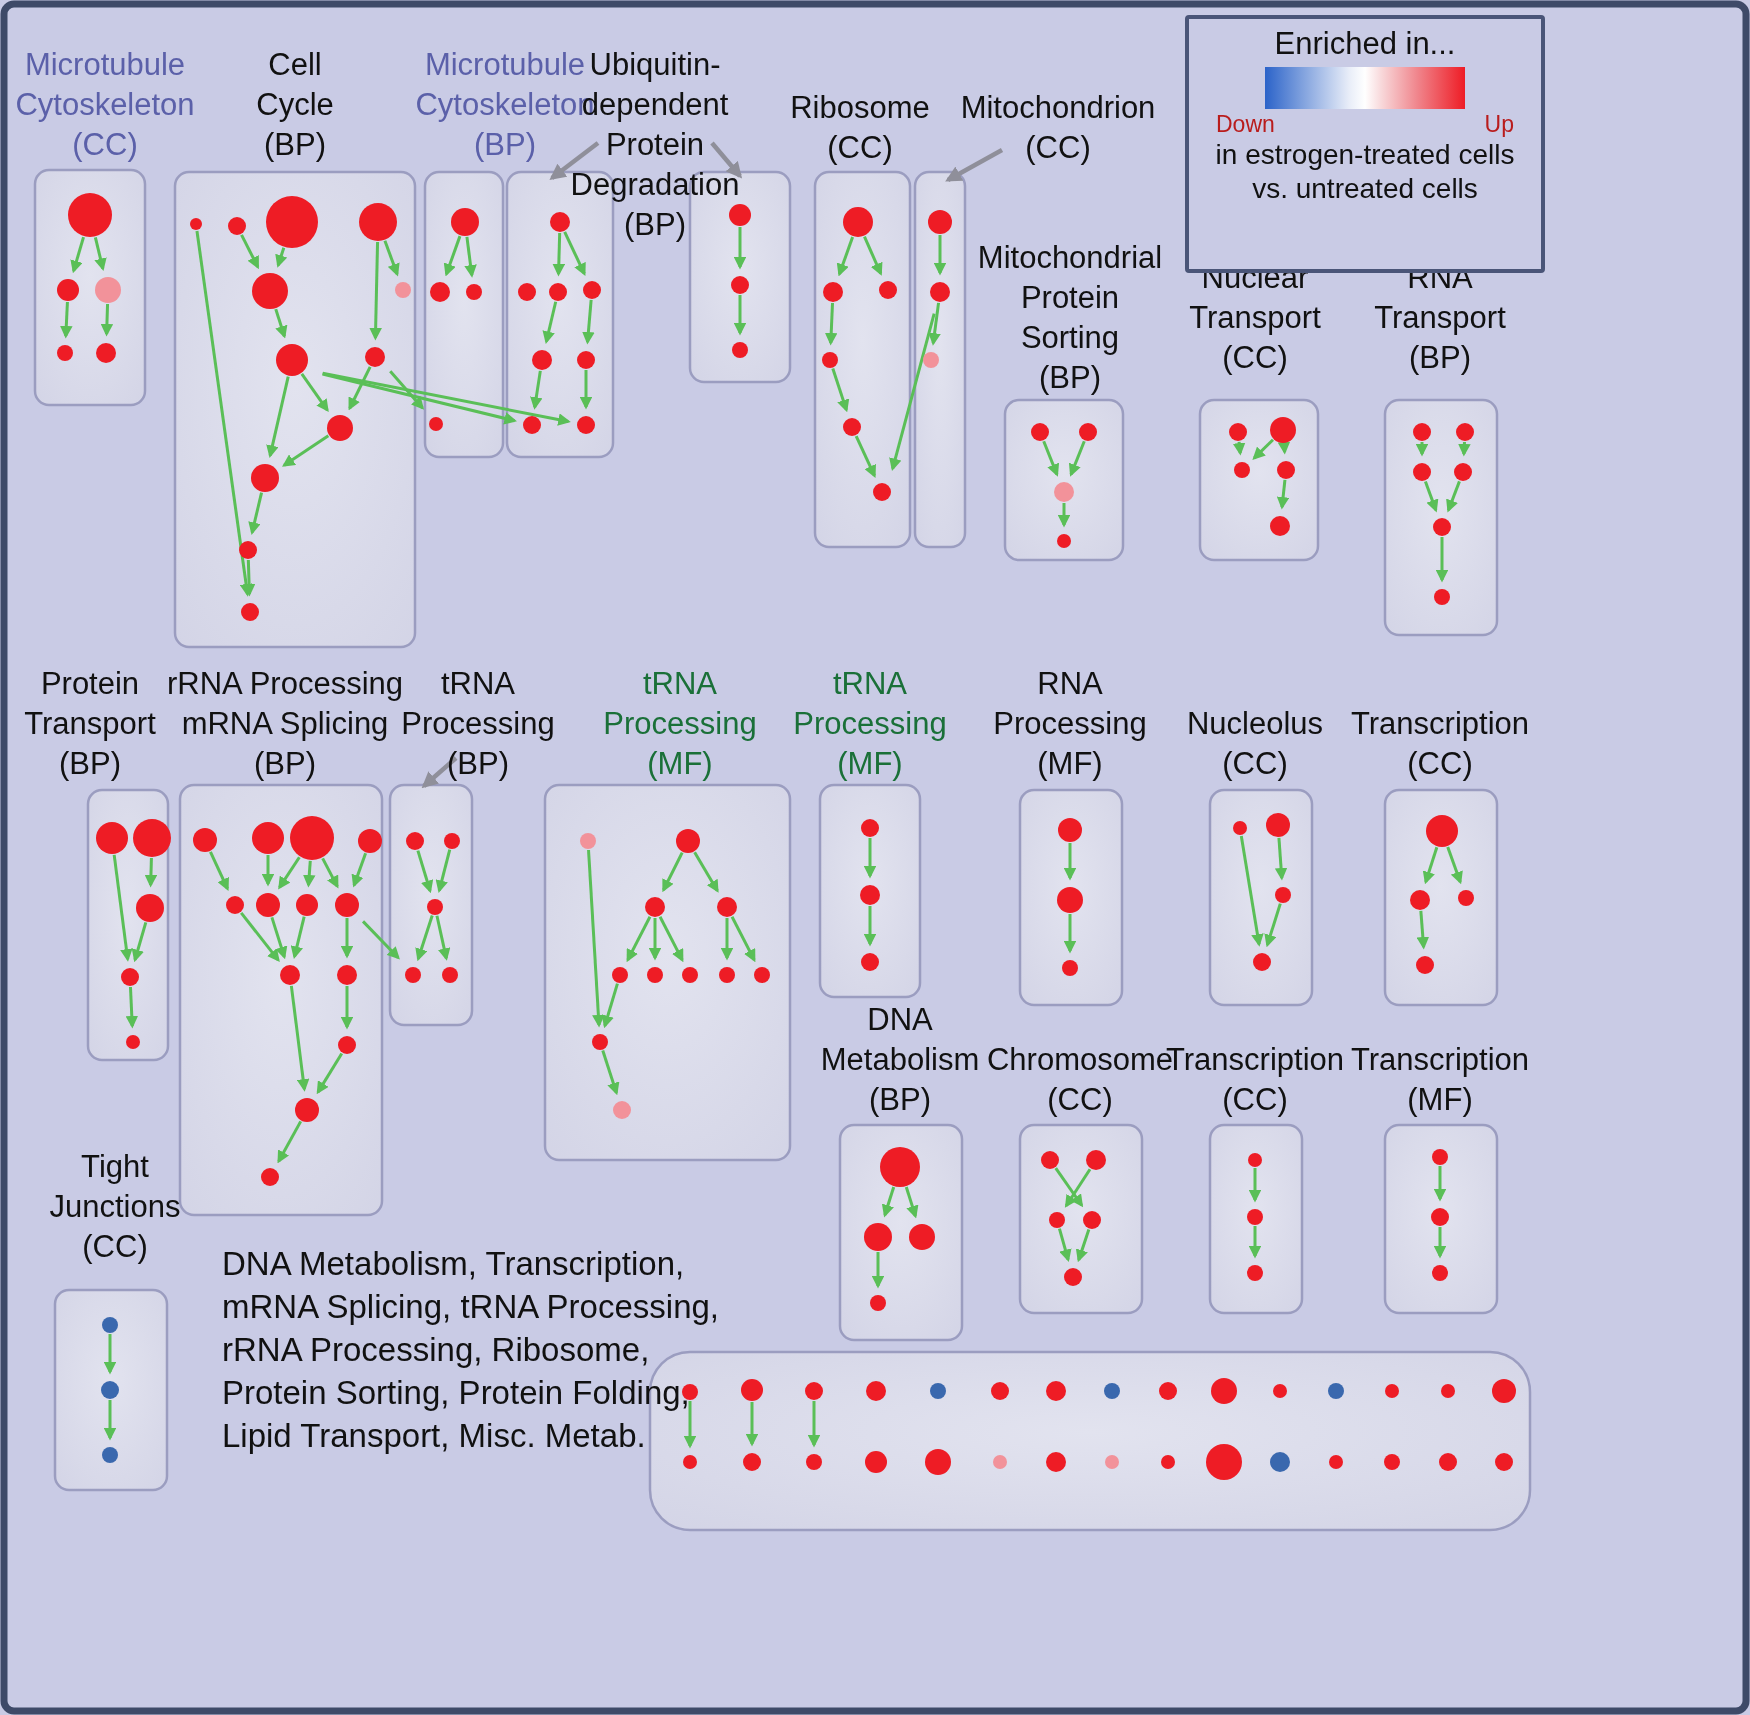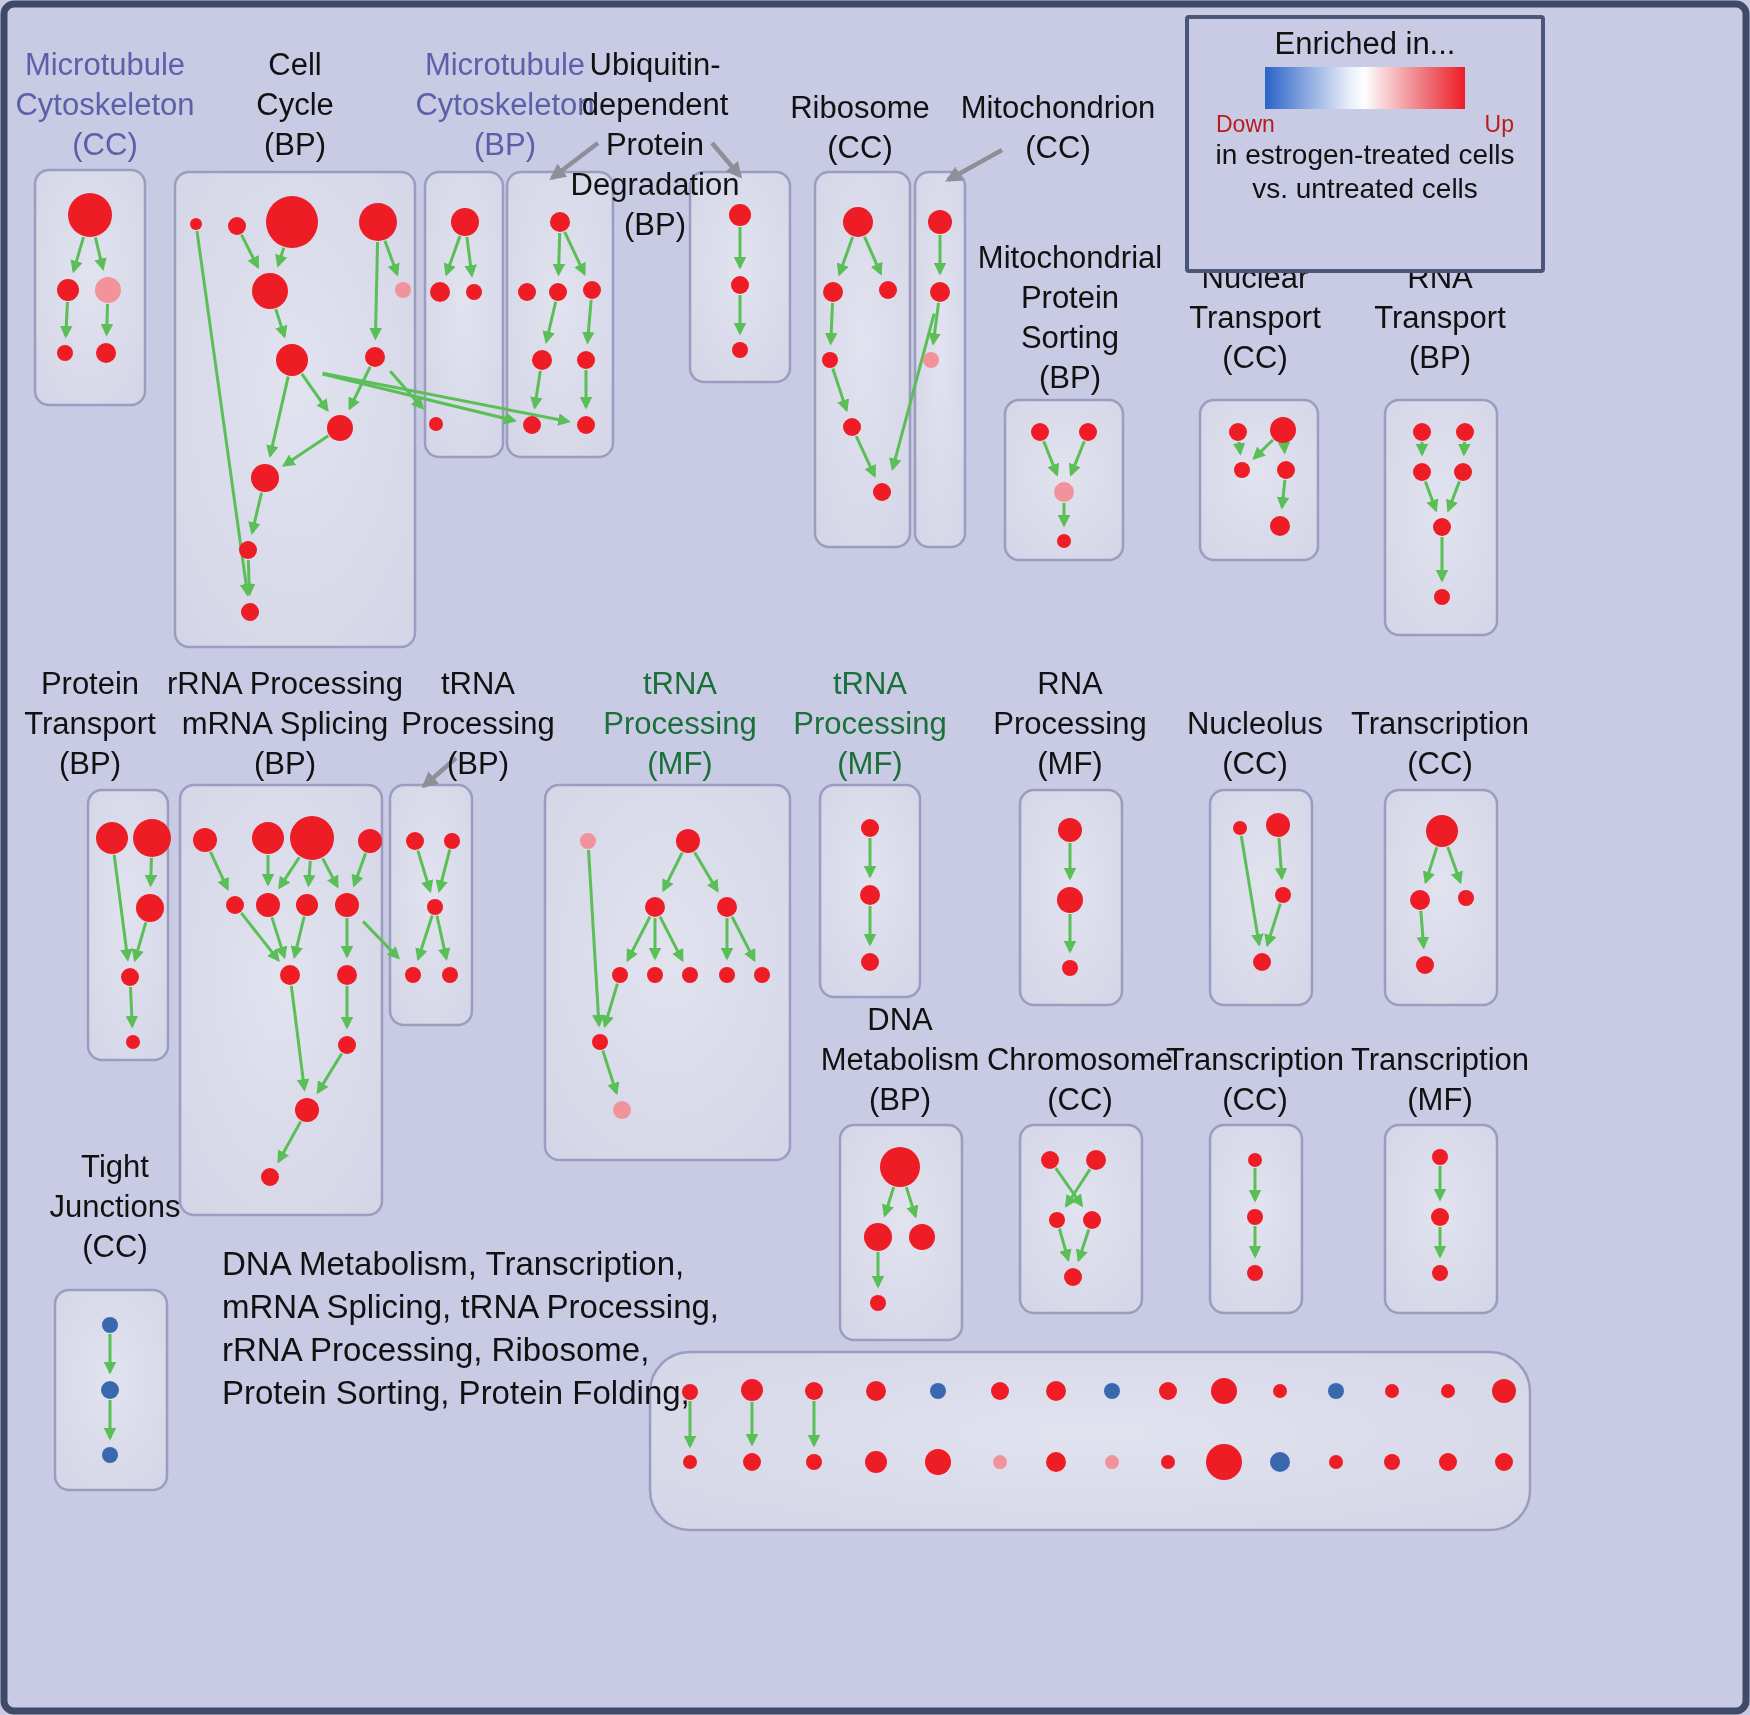--- a/index.html
+++ b/index.html
@@ -458,20 +458,21 @@
       <div>Transcription</div>
       <div>(MF)</div>
     </div>
   </div>
 
 <div class="misc-block" id="misc-block">
     <div>DNA Metabolism, Transcription,</div>
     <div>mRNA Splicing, tRNA Processing,</div>
     <div>rRNA Processing, Ribosome,</div>
     <div>Protein Sorting, Protein Folding,</div>
+    <div>Lipid Transport, Misc. Metab.</div>
   </div>
 
 <div class="legend">
   <div class="legend-title">Enriched in...</div>
   <div class="legend-gradient"></div>
   <div class="legend-row">
     <span>Down</span>
     <span>Up</span>
   </div>
   <div class="legend-sub">in estrogen-treated cells</div>

